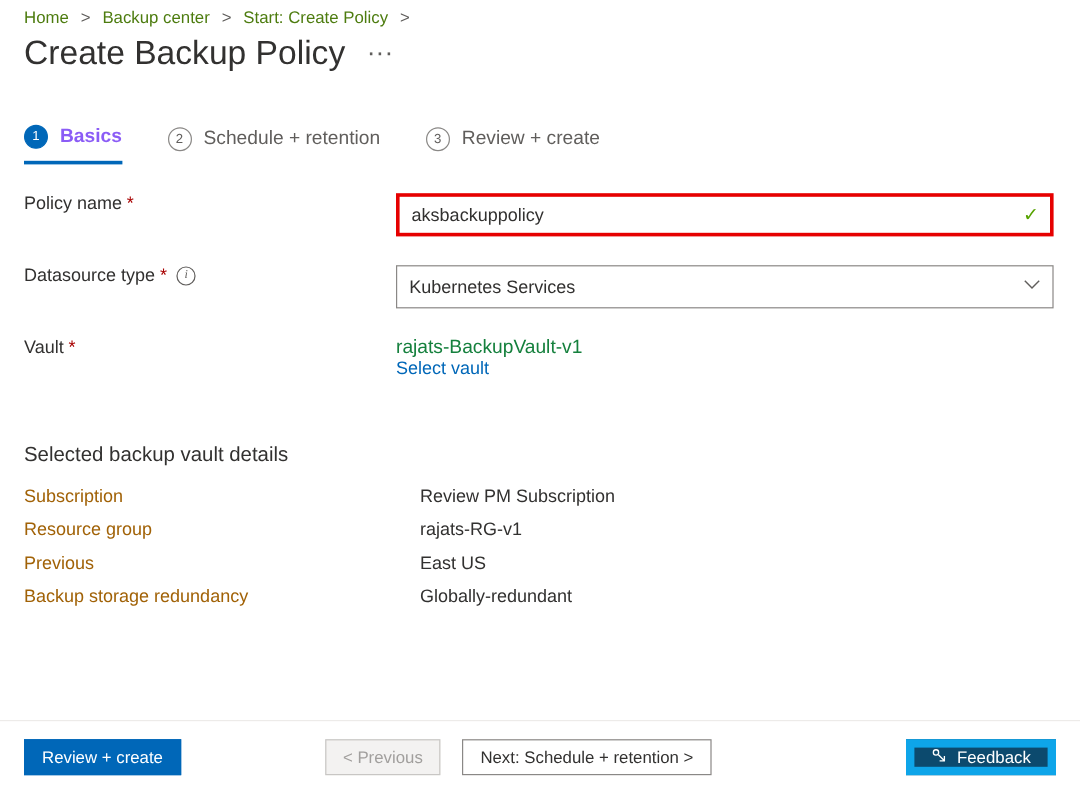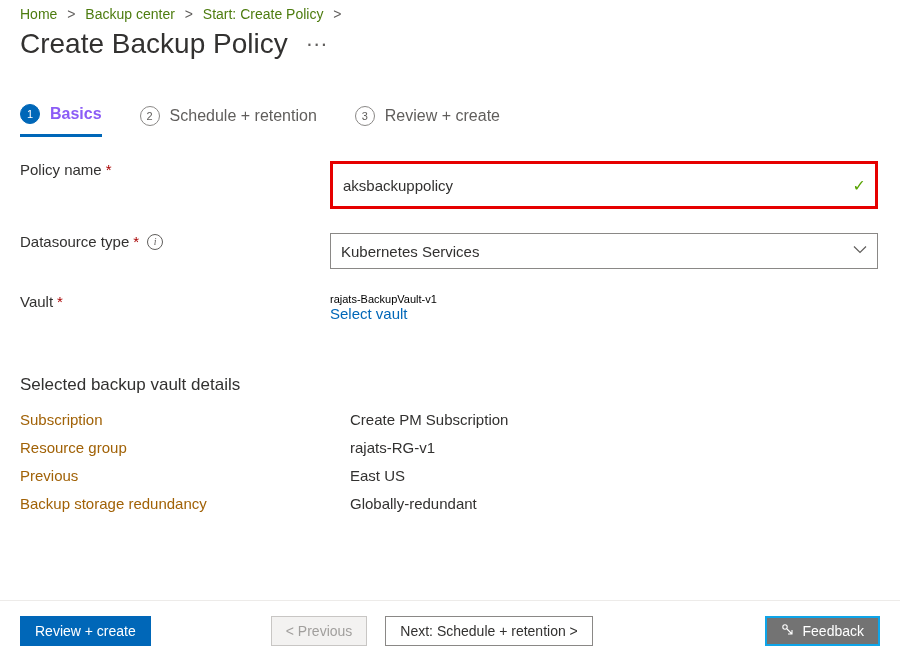--- a/index.html
+++ b/index.html
@@ -21,41 +21,41 @@
   .tab.active{border-bottom:3px solid #0067b8}
   
   .form{padding:24px 20px 0 20px}
   .row{display:flex;align-items:flex-start;margin-bottom:24px}
   .row .label{width:310px;font-size:15px;color:#323130;display:flex;align-items:center}
   .req{color:#a80000;margin-left:4px}
   .info{width:14px;height:14px;border:1px solid #605e5c;border-radius:50%;display:inline-flex;align-items:center;justify-content:center;font-size:10px;color:#605e5c;margin-left:8px;font-style:italic;font-family:Georgia,serif}
   .row .val{flex:1;max-width:548px}
   
   .tb-wrap{position:relative}
-  .tb{width:100%;box-sizing:border-box;height:48px;border:3px solid #e60000;padding:0 34px 0 10px;font-size:15px;color:#323130;outline:none}
+  .tb{width:100%;box-sizing:border-box;height:36px;border:3px solid #e60000;padding:0 34px 0 10px;font-size:15px;color:#323130;outline:none}
   .chk{position:absolute;right:12px;top:50%;transform:translate(0,-50%);color:#57a300;font-size:16px}
   
   .sel{position:relative;width:100%;box-sizing:border-box;height:36px;border:1px solid #8a8886;padding:0 34px 0 10px;font-size:15px;color:#323130;display:flex;align-items:center;cursor:pointer}
   .sel .chev{position:absolute;right:10px;top:50%;transform:translateY(-50%)}
-  .ro{font-size:11px;color:#000000}
+  .ro{font-size:16px;color:#15803d}
   .link{font-size:15px;color:#0067b8}
   
   .section-h{padding:28px 20px 6px 20px;font-size:17px;color:#323130}
   .kv{padding:4px 20px 0 20px;font-size:15px}
   .kv .krow{display:flex;height:28px;align-items:center}
   .kv .k{width:330px;color:#a16207}
   .kv .v{color:#323130}
   
   .footer-line{position:absolute;left:0;right:0;bottom:60px;height:1px;background:#edebe9}
   .footer{position:absolute;left:0;right:0;bottom:10px;height:40px;display:flex;align-items:center;padding:0 20px}
   .btn{height:30px;display:inline-flex;align-items:center;justify-content:center;font-size:14px;cursor:pointer;box-sizing:border-box;padding:0 14px}
   .btn.primary{background:#0067b8;color:#fff;border:1px solid #0067b8}
   .btn.disabled{background:#f3f2f1;color:#a19f9d;border:1px solid #c8c6c4;cursor:default}
   .btn.outline{background:#fff;color:#323130;border:1px solid #8a8886}
-  .btn.fb{background:#737373;color:#fff;border:2px solid #0ea5e9}
+  .btn.fb{background:#0c4a6e;color:#fff;border:7px solid #0ea5e9}
   .fb-icon{margin-right:8px}
   .spacer{flex:1}
 </style>
 </head>
 <body>
 
 <div class="crumbs">
   <a href="#">Home</a>
   <span class="sep">&gt;</span>
   <a href="#">Backup center</a>
@@ -126,21 +126,21 @@
       <div class="ro">rajats-BackupVault-v1</div>
       <a href="#" class="link">Select vault</a>
     </div>
   </div>
 </div>
 
 <div class="section-h">Selected backup vault details</div>
 <div class="kv">
   <div class="krow">
     <div class="k">Subscription</div>
-    <div class="v">Create PM Subscription</div>
+    <div class="v">Review PM Subscription</div>
   </div>
   <div class="krow">
     <div class="k">Resource group</div>
     <div class="v">rajats-RG-v1</div>
   </div>
   <div class="krow">
     <div class="k">Previous</div>
     <div class="v">East US</div>
   </div>
   <div class="krow">

